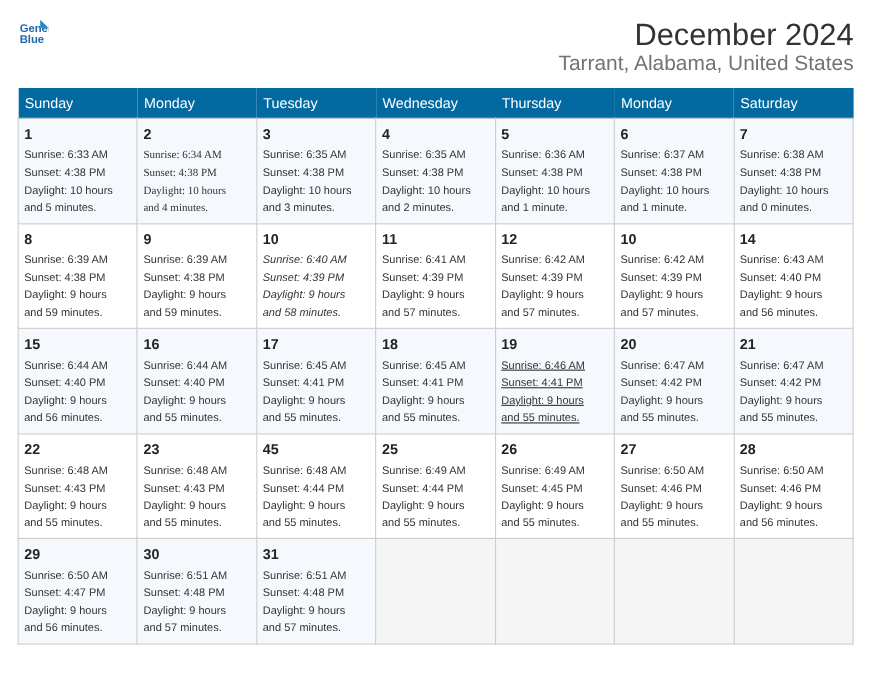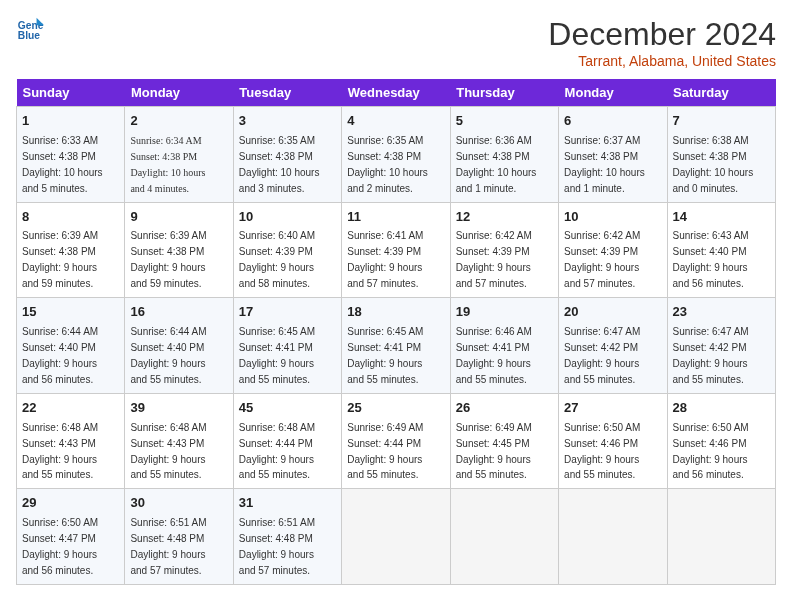--- a/index.html
+++ b/index.html
@@ -22,41 +22,41 @@
       gap: 4px;
     }
     .logo-icon {
       width: 28px;
       height: 28px;
     }
     .title-area {
       text-align: right;
     }
     .main-title {
-      font-size: 32px;
+      font-size: 28px;
       font-weight: normal;
       color: #333;
     }
     .subtitle {
-      font-size: 14px;
-      color: #c2410c;
+      font-size: 19px;
+      color: #737373;
       text-align: right;
     }
     table {
       width: 100%;
       border-collapse: collapse;
       font-size: 11px;
     }
     thead tr th {
-      background-color: #6d28d9;
+      background-color: #0369a1;
       color: #fff;
       text-align: left;
       padding: 6px 6px;
       font-size: 13px;
-      font-weight: bold;
+      font-weight: normal;
     }
     tbody tr td {
       border: 1px solid #ccc;
       vertical-align: top;
       padding: 5px 5px;
       width: 14.28%;
       min-height: 70px;
       line-height: 1.45;
     }
     tbody tr:nth-child(odd) td {
@@ -142,21 +142,21 @@
       </tr>
       <tr>
         <td><span class="day-num">8</span><span class="day-detail" style="white-space: pre-line;">Sunrise: 6:39 AM
 Sunset: 4:38 PM
 Daylight: 9 hours
 and 59 minutes.</span></td>
         <td><span class="day-num">9</span><span class="day-detail" style="white-space: pre-line;">Sunrise: 6:39 AM
 Sunset: 4:38 PM
 Daylight: 9 hours
 and 59 minutes.</span></td>
-        <td><span class="day-num">10</span><span class="day-detail" style="white-space: pre-line;">Sunrise: 6:40 AM
+        <td><span class="day-num">10</span><span class="day-detail" style="white-space: pre-line; font-style: italic;">Sunrise: 6:40 AM
 Sunset: 4:39 PM
 Daylight: 9 hours
 and 58 minutes.</span></td>
         <td><span class="day-num">11</span><span class="day-detail" style="white-space: pre-line;">Sunrise: 6:41 AM
 Sunset: 4:39 PM
 Daylight: 9 hours
 and 57 minutes.</span></td>
         <td><span class="day-num">12</span><span class="day-detail" style="white-space: pre-line;">Sunrise: 6:42 AM
 Sunset: 4:39 PM
 Daylight: 9 hours
@@ -180,39 +180,39 @@
 Daylight: 9 hours
 and 55 minutes.</span></td>
         <td><span class="day-num">17</span><span class="day-detail" style="white-space: pre-line;">Sunrise: 6:45 AM
 Sunset: 4:41 PM
 Daylight: 9 hours
 and 55 minutes.</span></td>
         <td><span class="day-num">18</span><span class="day-detail" style="white-space: pre-line;">Sunrise: 6:45 AM
 Sunset: 4:41 PM
 Daylight: 9 hours
 and 55 minutes.</span></td>
-        <td><span class="day-num">19</span><span class="day-detail" style="white-space: pre-line;">Sunrise: 6:46 AM
+        <td><span class="day-num">19</span><span class="day-detail" style="white-space: pre-line; text-decoration: underline;">Sunrise: 6:46 AM
 Sunset: 4:41 PM
 Daylight: 9 hours
 and 55 minutes.</span></td>
         <td><span class="day-num">20</span><span class="day-detail" style="white-space: pre-line;">Sunrise: 6:47 AM
 Sunset: 4:42 PM
 Daylight: 9 hours
 and 55 minutes.</span></td>
-        <td><span class="day-num">23</span><span class="day-detail" style="white-space: pre-line;">Sunrise: 6:47 AM
+        <td><span class="day-num">21</span><span class="day-detail" style="white-space: pre-line;">Sunrise: 6:47 AM
 Sunset: 4:42 PM
 Daylight: 9 hours
 and 55 minutes.</span></td>
       </tr>
       <tr>
         <td><span class="day-num">22</span><span class="day-detail" style="white-space: pre-line;">Sunrise: 6:48 AM
 Sunset: 4:43 PM
 Daylight: 9 hours
 and 55 minutes.</span></td>
-        <td><span class="day-num">39</span><span class="day-detail" style="white-space: pre-line;">Sunrise: 6:48 AM
+        <td><span class="day-num">23</span><span class="day-detail" style="white-space: pre-line;">Sunrise: 6:48 AM
 Sunset: 4:43 PM
 Daylight: 9 hours
 and 55 minutes.</span></td>
         <td><span class="day-num">45</span><span class="day-detail" style="white-space: pre-line;">Sunrise: 6:48 AM
 Sunset: 4:44 PM
 Daylight: 9 hours
 and 55 minutes.</span></td>
         <td><span class="day-num">25</span><span class="day-detail" style="white-space: pre-line;">Sunrise: 6:49 AM
 Sunset: 4:44 PM
 Daylight: 9 hours

